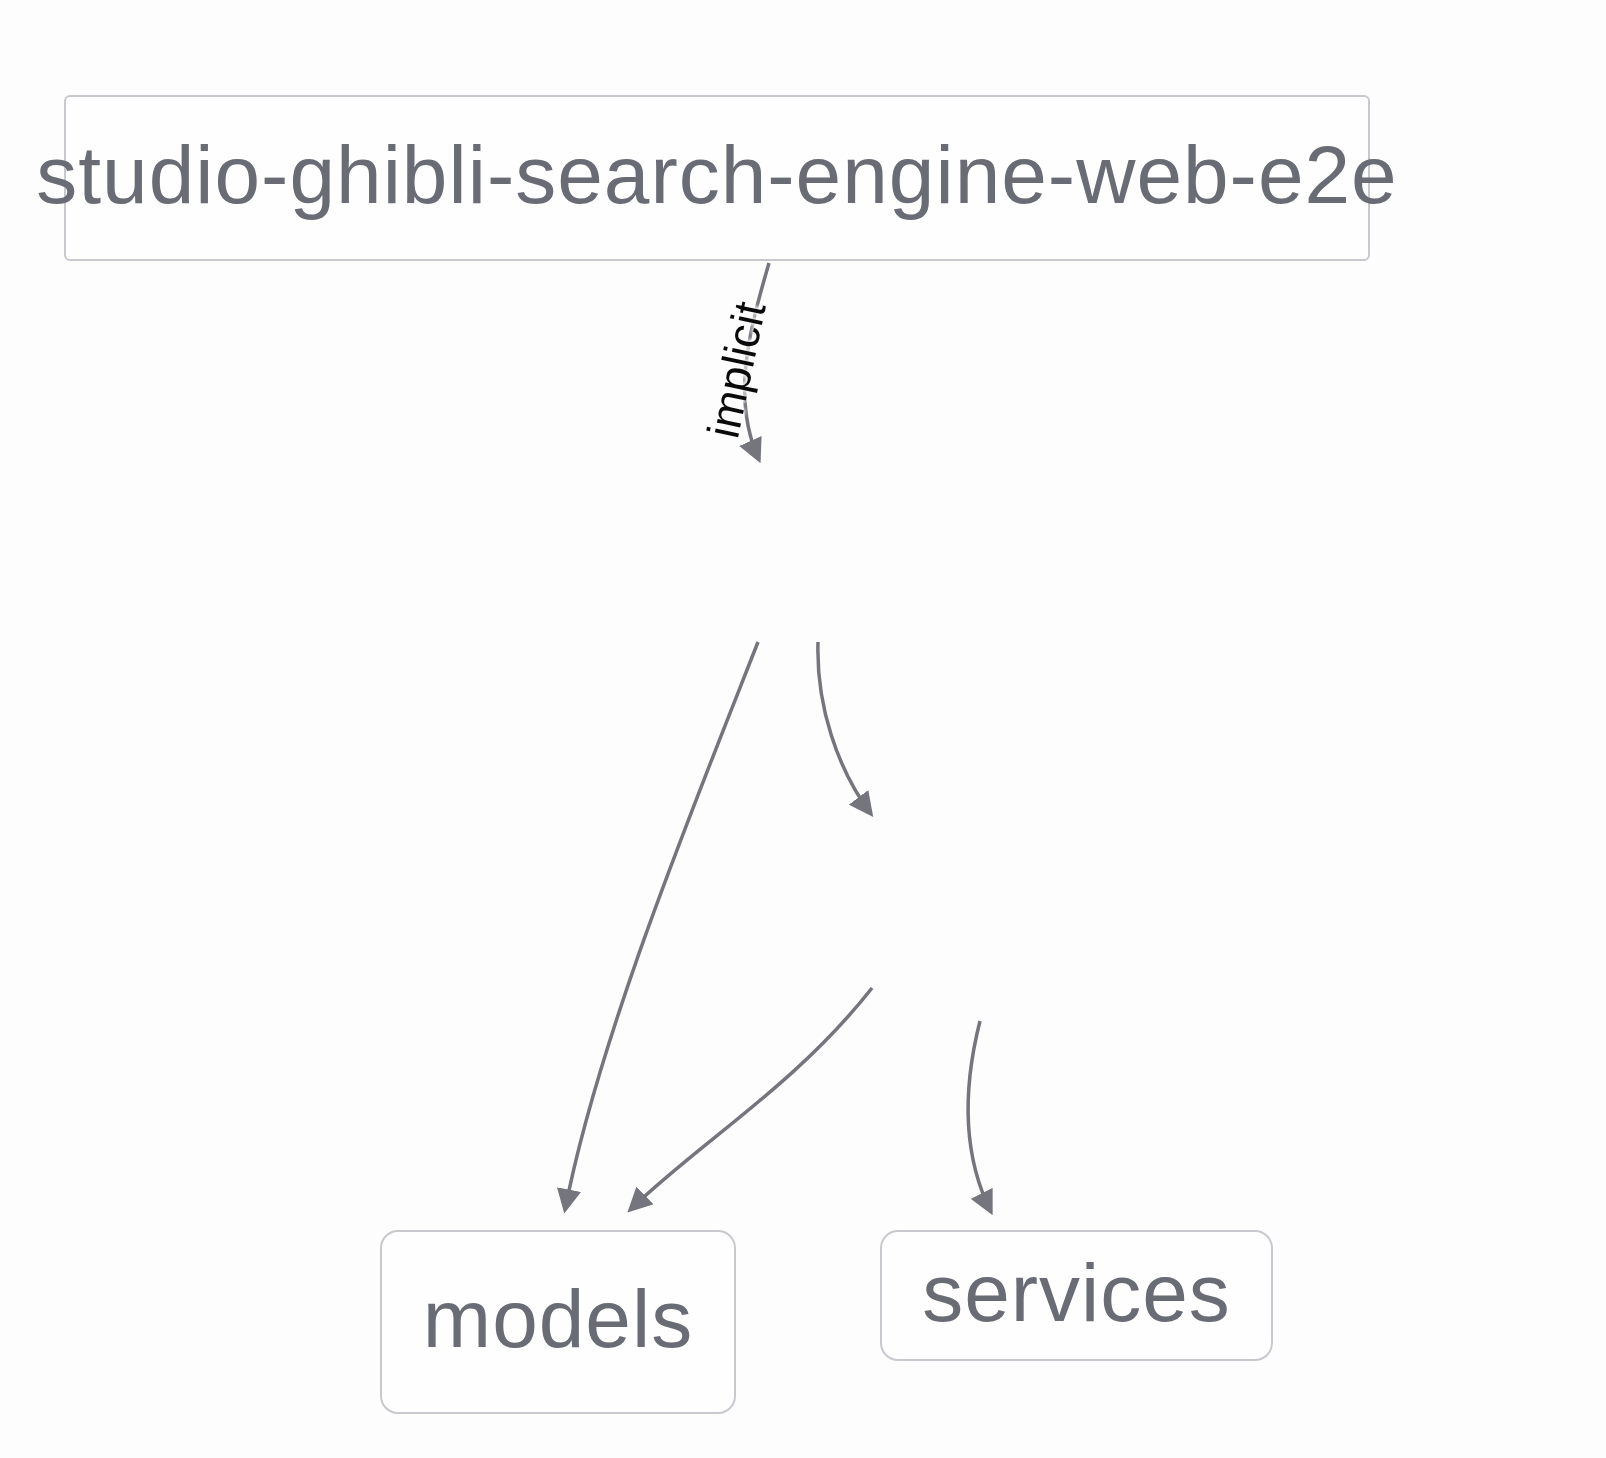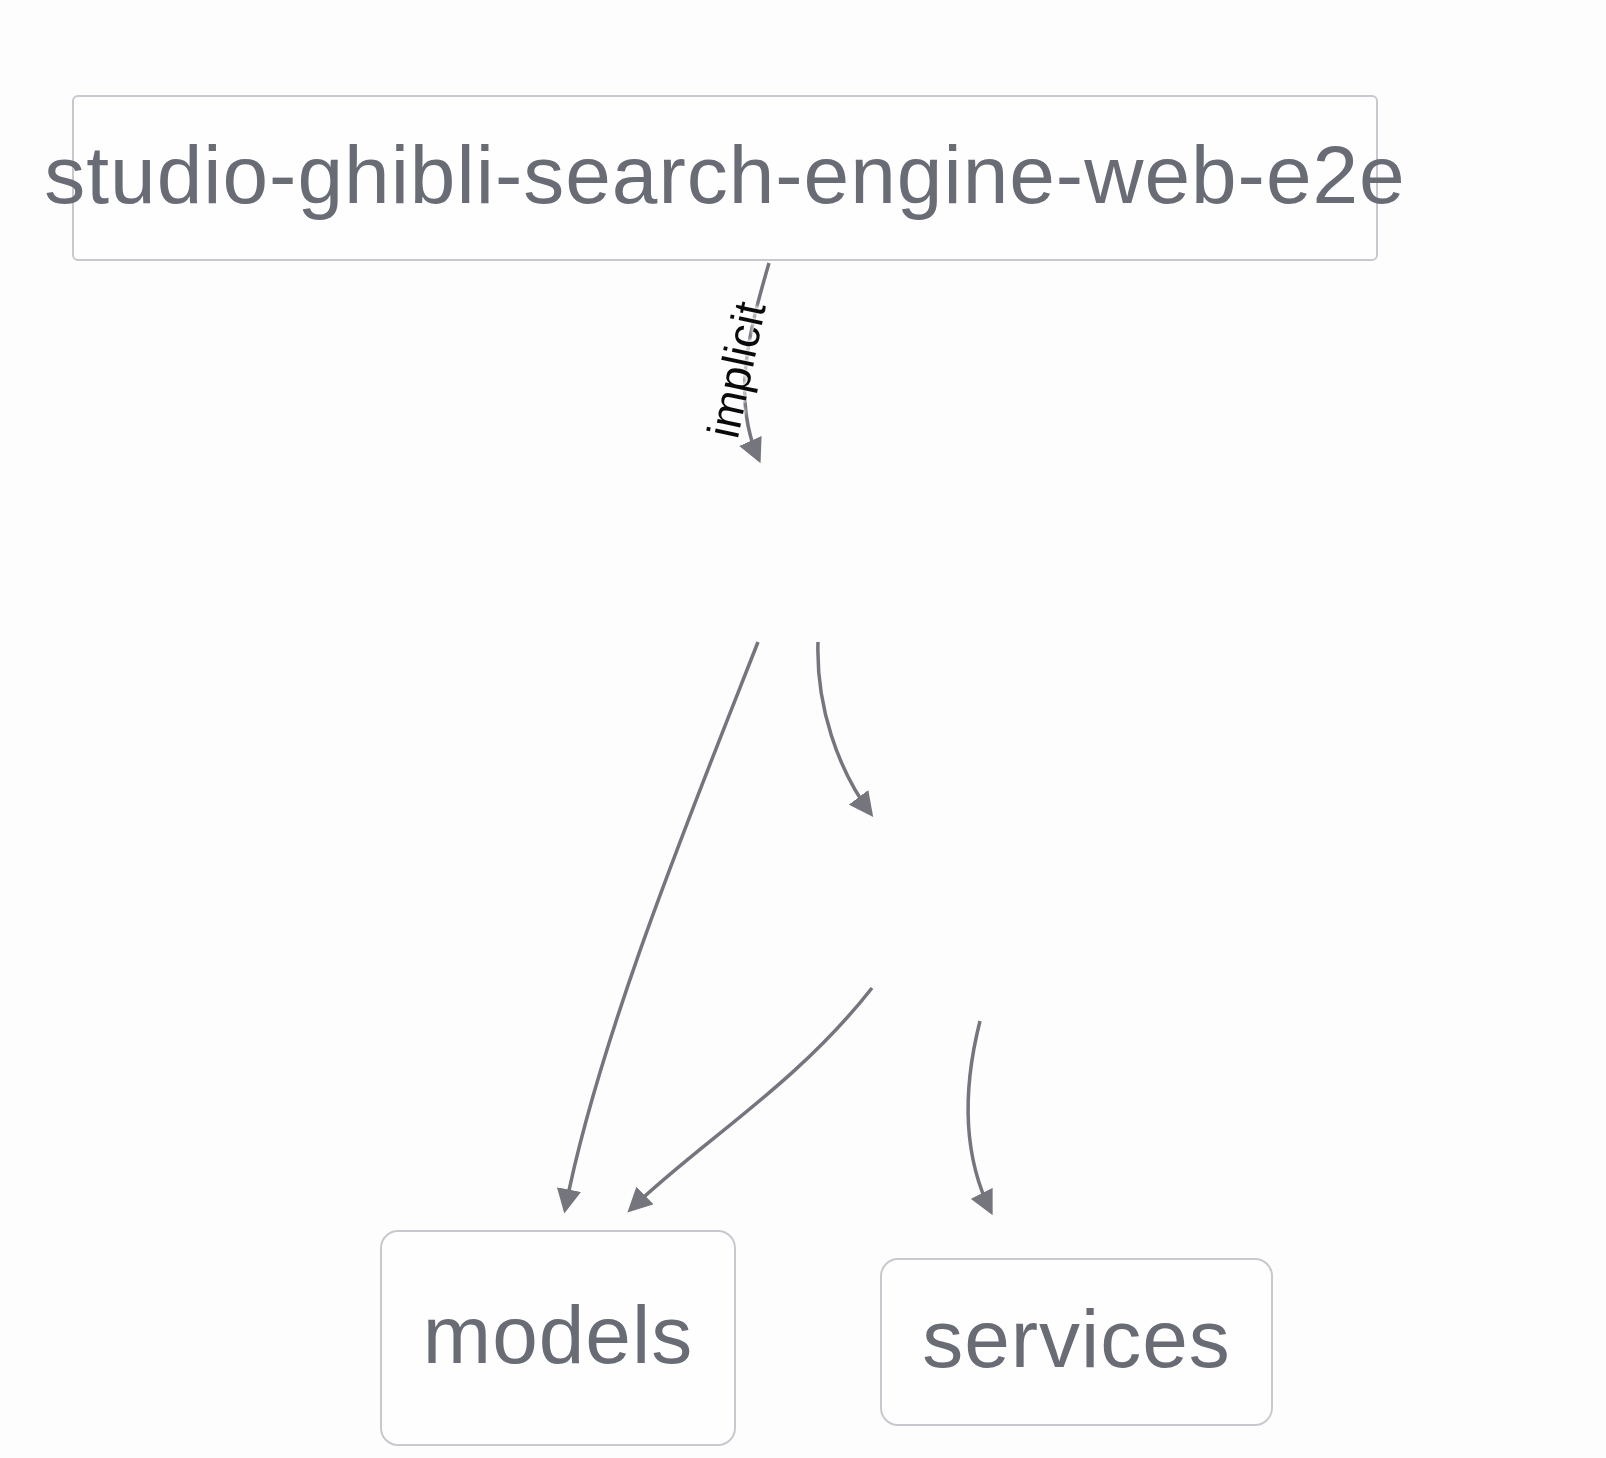--- a/index.html
+++ b/index.html
@@ -33,25 +33,25 @@
     cursor: pointer;
   }
   .node .label {
     color: #696c75;
     font-size: 82px;
     letter-spacing: 1px;
     white-space: nowrap;
     line-height: 1;
     padding-bottom: 6px;
   }
-  .node-e2e      { left: 72px;  top: 95px;   width: 1306px; height: 166px; border-radius: 6px; }
+  .node-e2e      { left: 64px;  top: 95px;   width: 1306px; height: 166px; border-radius: 6px; }
   .node-web      { left: 153px; top: 474px;  width: 1329px; height: 166px; border-radius: 22px; }
   .node-store    { left: 873px; top: 852px;  width: 275px;  height: 167px; border-radius: 20px; }
-  .node-models   { left: 380px; top: 1230px; width: 356px;  height: 216px; border-radius: 18px; }
-  .node-services { left: 880px; top: 1230px; width: 393px;  height: 168px; border-radius: 18px; margin-top: 28px; }
+  .node-models   { left: 380px; top: 1230px; width: 356px;  height: 184px; border-radius: 18px; }
+  .node-services { left: 880px; top: 1230px; width: 393px;  height: 131px; border-radius: 18px; }
   .edge-label {
     position: absolute;
     left: 737px;
     top: 370px;
     transform: translate(-50%, -50%) rotate(-78deg);
     transform-origin: center center;
     color: #0a0a0a;
     font-size: 45px;
     white-space: nowrap;
     text-shadow: 0 0 4px #ffffff, 0 0 4px #ffffff, 0 0 6px #ffffff;

